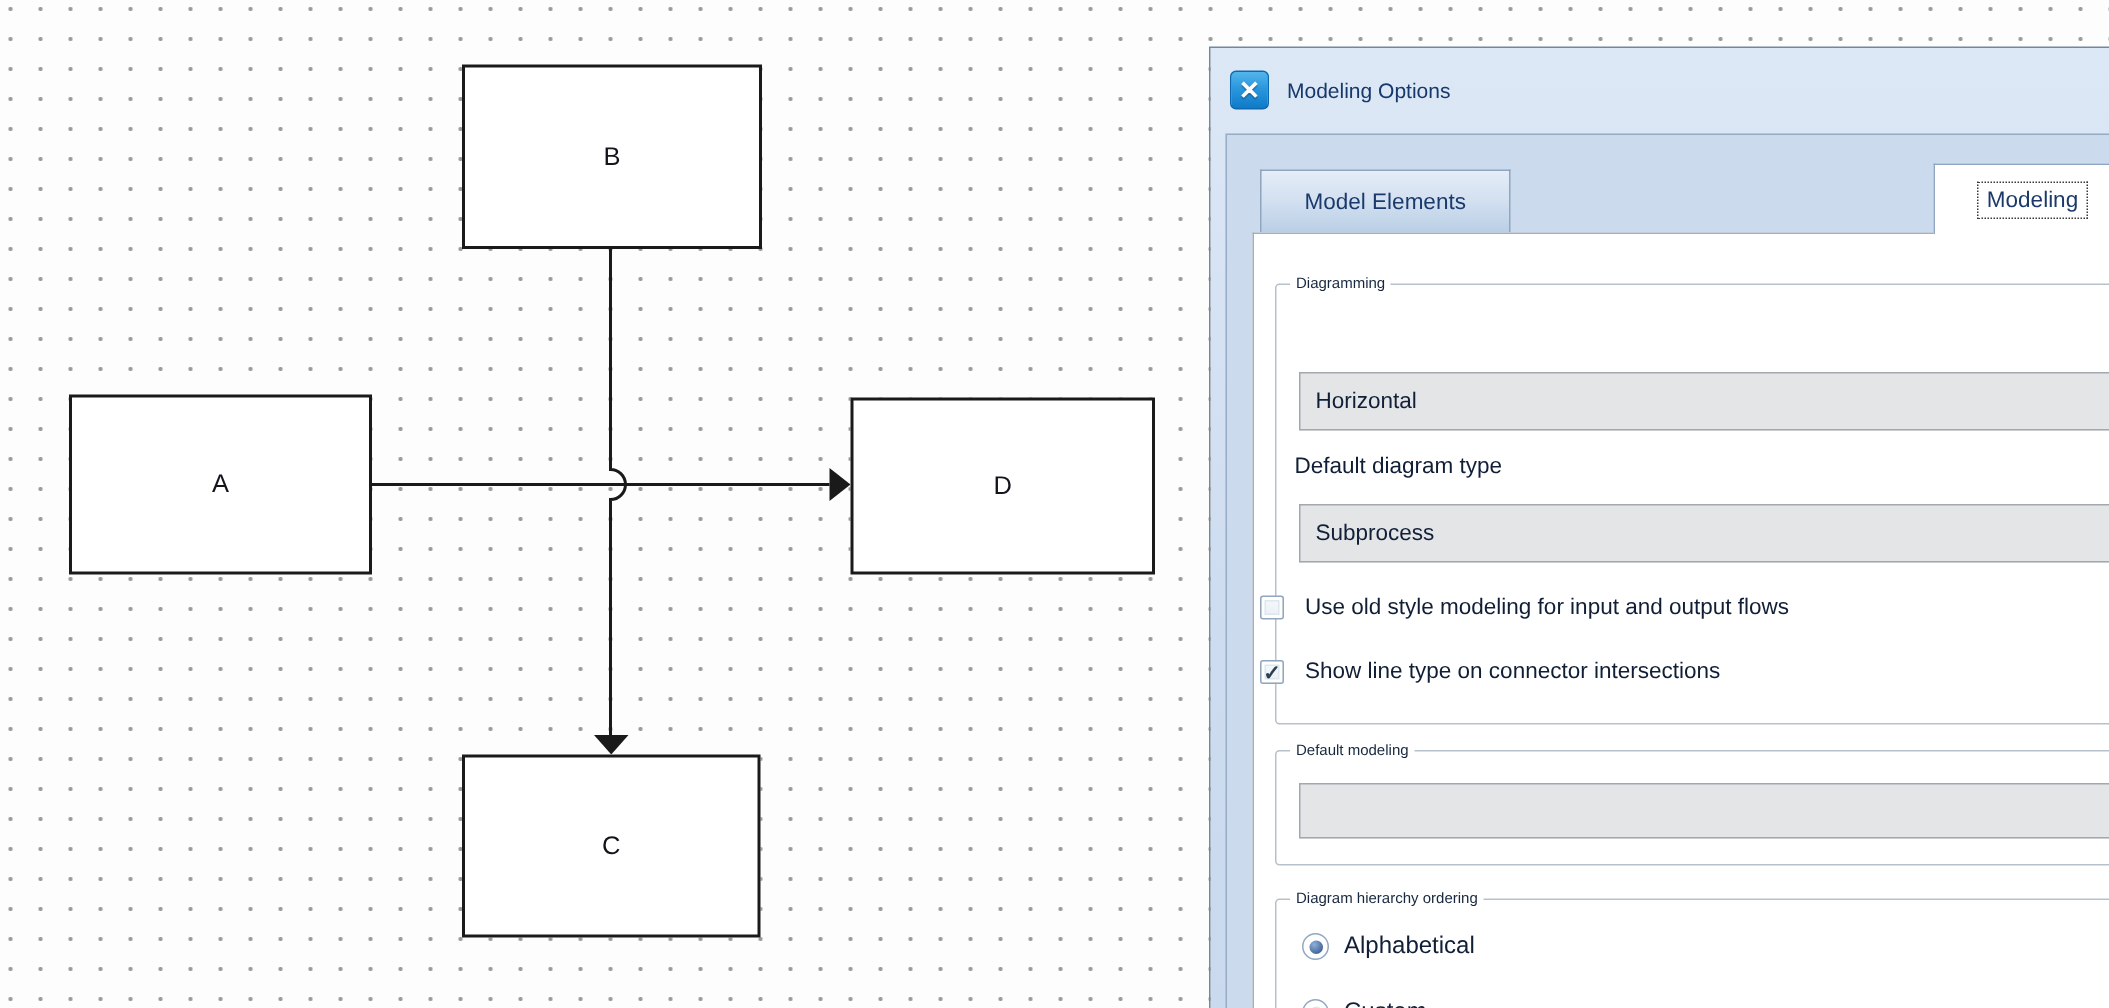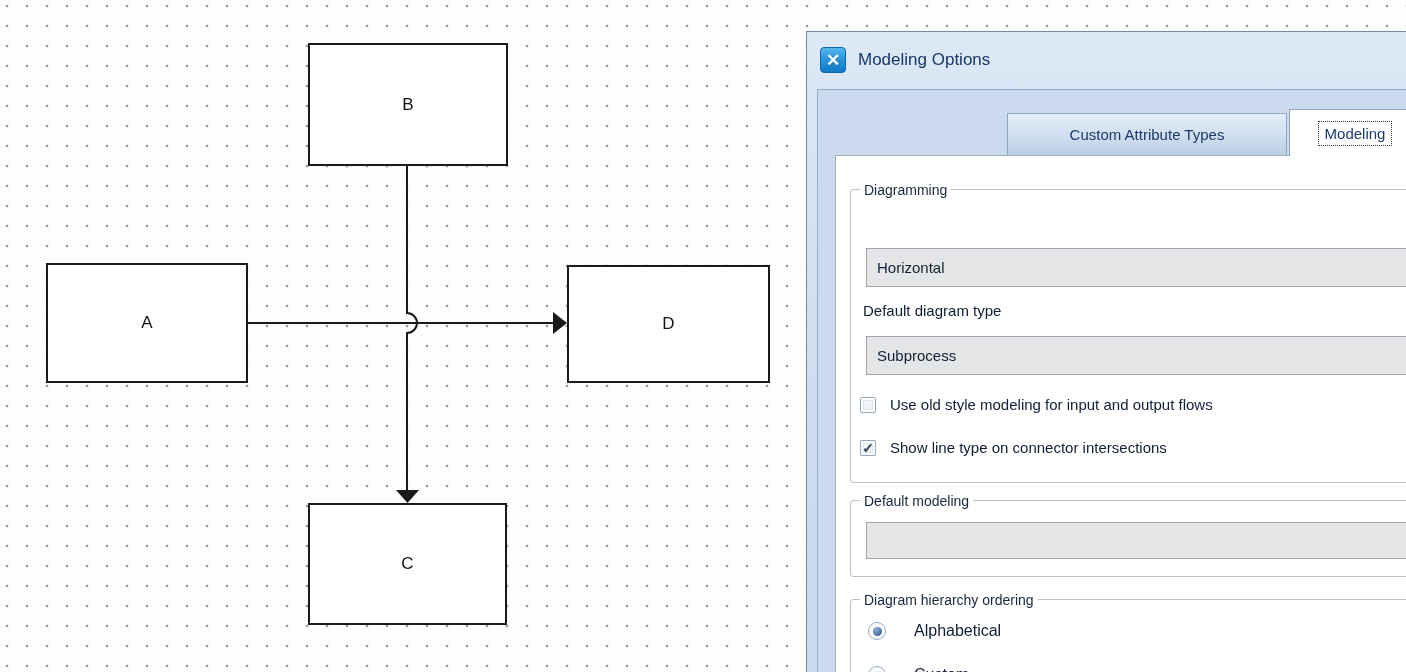--- a/index.html
+++ b/index.html
@@ -36,21 +36,21 @@
     display:flex; align-items:center; padding-left:13px; }
   .app-icon {
     width:26px; height:26px; border-radius:4px;
     border:1px solid #0d68b0;
     background:linear-gradient(180deg,#55b5ec 0%, #2a97dd 45%, #0f7bc8 100%);
     color:#fff; font-size:17px; font-weight:bold;
     display:flex; align-items:center; justify-content:center;
     text-shadow:0 1px 1px rgba(0,0,0,.25);
     transform:none;
   }
-  .title-text { margin-left:12px; font-size:17px; color:#17386b; }
+  .title-text { margin-left:12px; font-size:14px; color:#17386b; }
 
   .panel {
     position:absolute; left:10px; top:57px; width:640px; height:680px;
     border:1px solid #97acc5; background:#cbdaed;
   }
   .tab { position:absolute; display:flex; align-items:center; justify-content:center;
     font-size:15px; color:#1b3a6b; cursor:default;
     border:1px solid #90a6c0; border-bottom:none;
     background:linear-gradient(180deg,#e4edf8 0%, #d4e1f1 45%, #b9cfe5 100%);
   }
@@ -63,40 +63,40 @@
   .tab-focus { border:1px dotted #3a3a3a; padding:3px 6px; }
 
   .content {
     position:absolute; left:17px; top:65px; width:640px; height:660px;
     background:#fff; border-top:1px solid #a3afba; border-left:1px solid #a3afba;
     z-index:2;
   }
 
   .groupbox { position:absolute; border:1px solid #b7c1cb; border-radius:3px; }
   .legend { position:absolute; top:-9px; left:9px; background:#fff; padding:0 4px;
-    font-size:14px; color:#17273d; line-height:18px; white-space:nowrap; }
+    font-size:10px; color:#17273d; line-height:18px; white-space:nowrap; }
 
   .gb-diagramming { left:14px; top:33px;  width:640px; height:294px; }
   .gb-hierarchy   { left:14px; top:344px; width:640px; height:77px; }
   .gb-ordering    { left:14px; top:443px; width:640px; height:250px; }
 
   .form-label { position:absolute; font-size:15px; color:#101e36; line-height:18px; white-space:nowrap; }
   .lbl-direction { left:27px; top:59px; }
   .lbl-type      { left:27px; top:146px; }
 
   .field {
     position:absolute; left:30px; width:600px; height:39px;
     background:#e4e5e7; border:1px solid #a2a8ae;
     font-size:15px; color:#111f39; display:flex; align-items:center; padding-left:10px;
   }
   .fld-direction { top:92px; }
   .fld-type      { top:180px; }
   .fld-hierarchy { top:366px; height:37px; }
 
-  .check-row { position:absolute; left:24px; display:flex; align-items:center; }
+  .check-row { position:absolute; left:4px; display:flex; align-items:center; }
   .row-oldstyle { top:240px; }
   .row-linejumps { top:283px; }
   .checkbox {
     width:16px; height:16px; border:1px solid #92a6bd; border-radius:2px;
     background:linear-gradient(180deg,#f7fafc,#e9eef3);
     box-shadow:inset 0 0 0 2px #ffffff, inset 0 0 0 3px #dfe6ec;
     display:flex; align-items:center; justify-content:center;
     color:#2c4055; font-size:14px; font-weight:bold; line-height:14px;
   }
   .check-label { margin-left:14px; font-size:15px; color:#101e36; white-space:nowrap; }
@@ -111,21 +111,21 @@
   }
   .radio-dot {
     width:9px; height:9px; border-radius:50%;
     background:radial-gradient(circle at 35% 30%, #8fb0d8, #46699d 70%);
     box-shadow:0 0 0 2px #ffffff;
   }
   .radio-dot-off {
     width:9px; height:9px; border-radius:50%;
     background:#dde5ee; box-shadow:0 0 0 2px #ffffff;
   }
-  .radio-label { margin-left:28px; font-size:16px; color:#101e36; white-space:nowrap; }
+  .radio-label { margin-left:10px; font-size:16px; color:#101e36; white-space:nowrap; }
 </style>
 </head>
 <body>
 
 <div class="frame">
 
   <div class="canvas">
 
     <svg class="edges" width="806" height="672">
 
@@ -154,22 +154,22 @@
 
     <div class="titlebar">
       <div class="app-icon">
         <span>✕</span>
       </div>
       <span class="title-text">Modeling Options</span>
     </div>
 
     <div class="panel">
 
-      <div class="tab tab-2">
-        <span>Custom Attribute Types</span>
+      <div class="tab tab-1">
+        <span>Model Elements</span>
       </div>
       <div class="tab tab-active">
         <span class="tab-focus">Modeling</span>
       </div>
 
       <div class="content">
 
         <div class="groupbox gb-diagramming">
           <span class="legend">Diagramming</span>
         </div>

